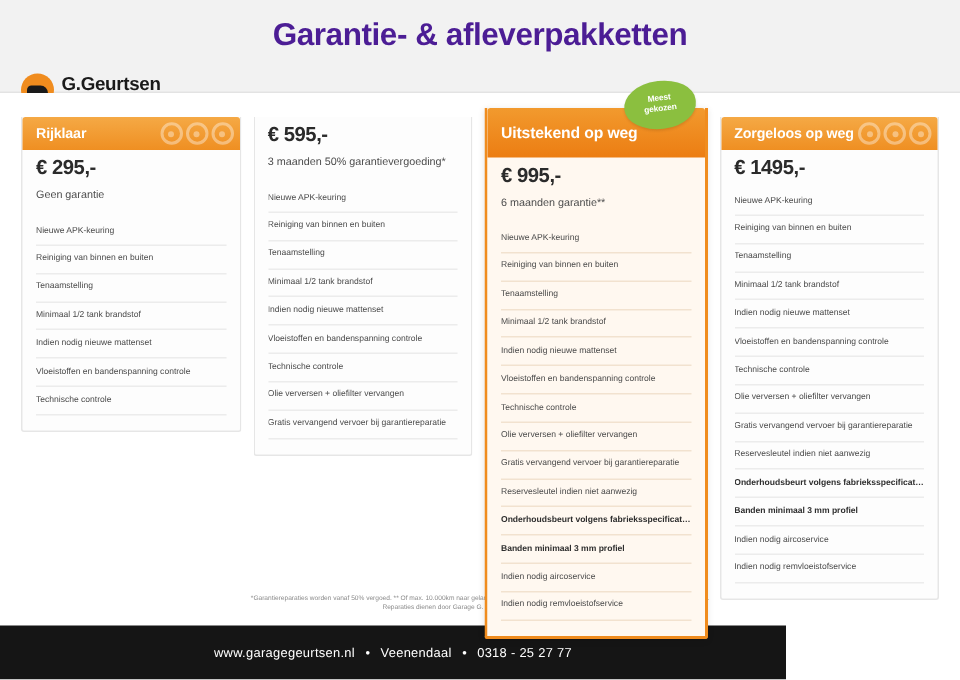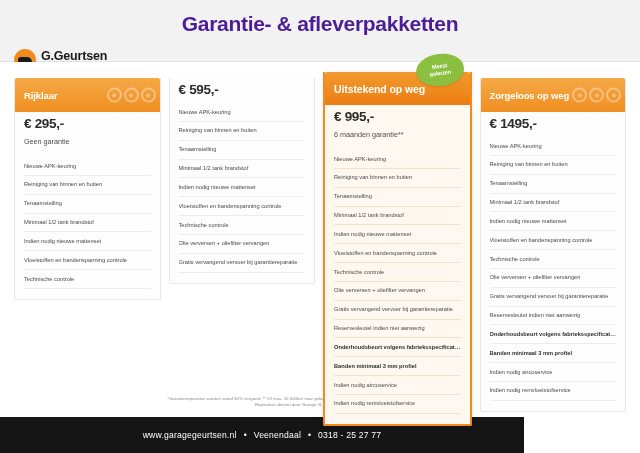--- a/index.html
+++ b/index.html
@@ -105,21 +105,21 @@
   .card.featured {
     border: 2px solid #f08c1e;
     border-top: none;
     background: #fff8f0;
     margin-top: -6px;
     box-shadow: 0 1px 4px rgba(0,0,0,0.10);
     z-index: 5;
   }
   .card-head {
     position: relative;
-    height: 34px;
+    height: 22px;
     background: linear-gradient(180deg, #f5a945 0%, #ef8f22 100%);
     border-radius: 2px 2px 0 0;
     display: flex;
     align-items: center;
     padding: 0 9px;
     overflow: hidden;
   }
   .card.featured .card-head {
     height: 33px;
     background: linear-gradient(180deg, #f29a2e 0%, #ec7d12 100%);
@@ -279,20 +279,21 @@
           <li>Tenaamstelling</li>
           <li>Minimaal 1/2 tank brandstof</li>
           <li>Indien nodig nieuwe mattenset</li>
           <li>Vloeistoffen en bandenspanning controle</li>
           <li>Technische controle</li>
         </ul>
       </div>
 
       <div class="card">
         <div class="card-price">€ 595,-</div>
+        <div class="card-warranty">3 maanden 50% garantievergoeding*</div>
         <ul class="feature-list">
           <li>Nieuwe APK-keuring</li>
           <li>Reiniging van binnen en buiten</li>
           <li>Tenaamstelling</li>
           <li>Minimaal 1/2 tank brandstof</li>
           <li>Indien nodig nieuwe mattenset</li>
           <li>Vloeistoffen en bandenspanning controle</li>
           <li>Technische controle</li>
           <li>Olie verversen + oliefilter vervangen</li>
           <li>Gratis vervangend vervoer bij garantiereparatie</li>

